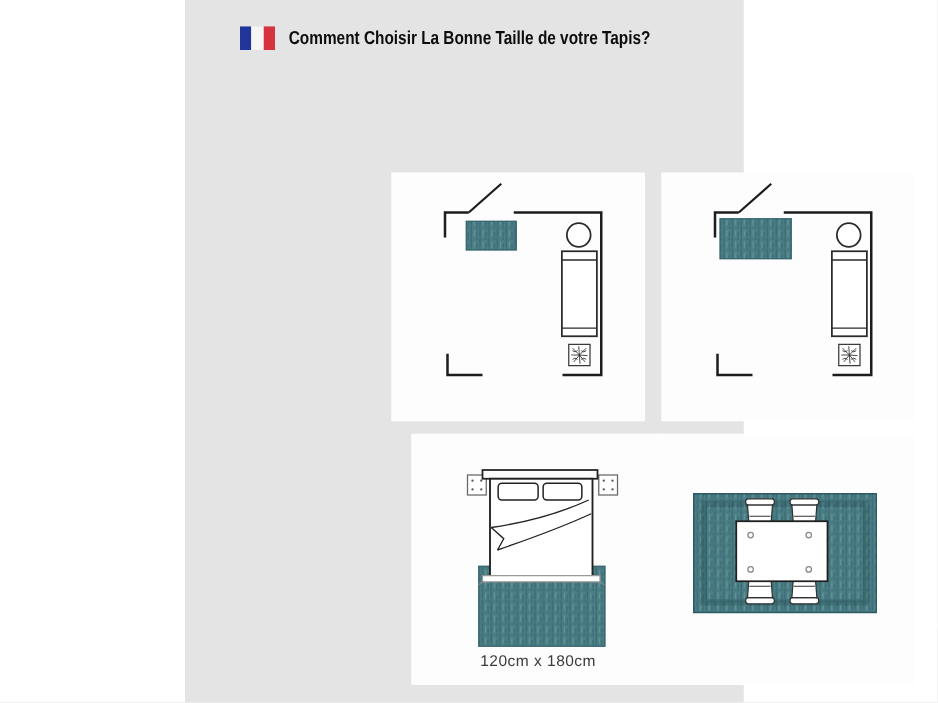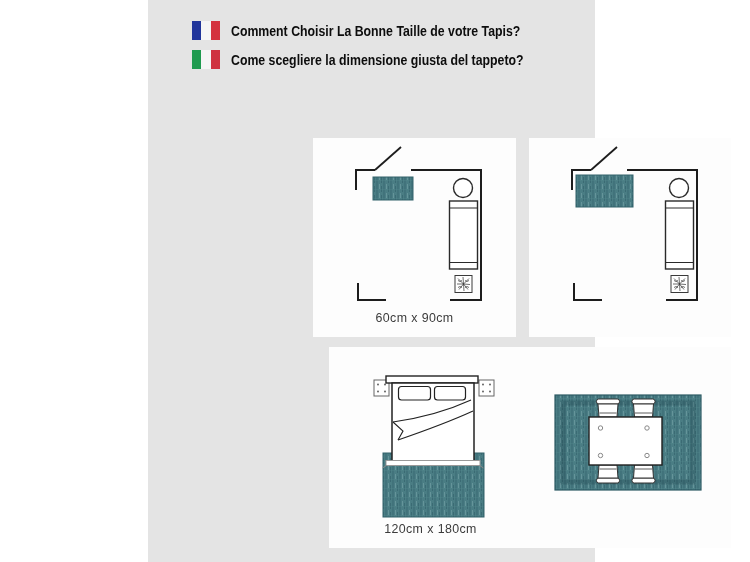--- a/index.html
+++ b/index.html
@@ -49,28 +49,20 @@
       <div class="q-row">
         <div class="flag">
           <div class="v" style="background:#21359b"></div>
           <div class="v" style="background:#f5f5f5"></div>
           <div class="v" style="background:#d4333f"></div>
         </div>
         <div class="headline">Comment Choisir La Bonne Taille de votre Tapis?</div>
       </div>
 
 
-      <div class="q-row">
-        <div class="flag">
-          <div class="v" style="background:#1f9a4f"></div>
-          <div class="v" style="background:#f5f5f5"></div>
-          <div class="v" style="background:#cf3340"></div>
-        </div>
-        <div class="headline">Come scegliere la dimensione giusta del tappeto?</div>
-      </div>
 
 
     </div>
 
     <div class="panel" id="p1">
       <svg viewBox="0 0 203 199">
         <defs>
           <pattern id="rugA" patternUnits="userSpaceOnUse" width="7" height="9">
             <rect width="7" height="9" fill="#4a7d84"></rect>
             <path d="M1 0 V9" stroke="#32616b" stroke-width="1.2" opacity=".6"></path>
@@ -92,21 +84,20 @@
           <path d="M136.5 70 H164.5 M136.5 124.5 H164.5" stroke="#2a2a2a" stroke-width="1.1"></path>
         </g>
         <g transform="translate(141.5,137)">
           <rect x="0.5" y="0.5" width="17" height="17" fill="#fff" stroke="#3a3a3a" stroke-width="1"></rect>
           <g stroke="#2f2f2f" stroke-width=".7" fill="none">
             <path d="M9 9 L3.5 3.5 M9 9 L14.5 3.5 M9 9 L2.5 9 M9 9 L15.5 9.5 M9 9 L4.5 14.5 M9 9 L13.5 14.5 M9 9 L8.5 2 M9 9 L9.5 16"></path>
             <path d="M3.5 12.5 q2 -2 4 0 M10.5 12.5 q2 -2 4 0 M3.5 5.5 q2 2 4 0 M10.5 5.5 q2 2 4 0"></path>
           </g>
         </g>
       </svg>
-      <div class="size-label">60cm x 90cm</div>
     </div>
 
     <div class="panel" id="p2">
       <svg viewBox="0 0 202 199">
         <defs>
           <pattern id="rugB" patternUnits="userSpaceOnUse" width="7" height="9">
             <rect width="7" height="9" fill="#4a7d84"></rect>
             <path d="M1 0 V9" stroke="#32616b" stroke-width="1.2" opacity=".6"></path>
             <path d="M3.5 1 V6" stroke="#7ba7ab" stroke-width="1" opacity=".55"></path>
             <path d="M5.5 3 V9" stroke="#2c5a63" stroke-width="1" opacity=".5"></path>

